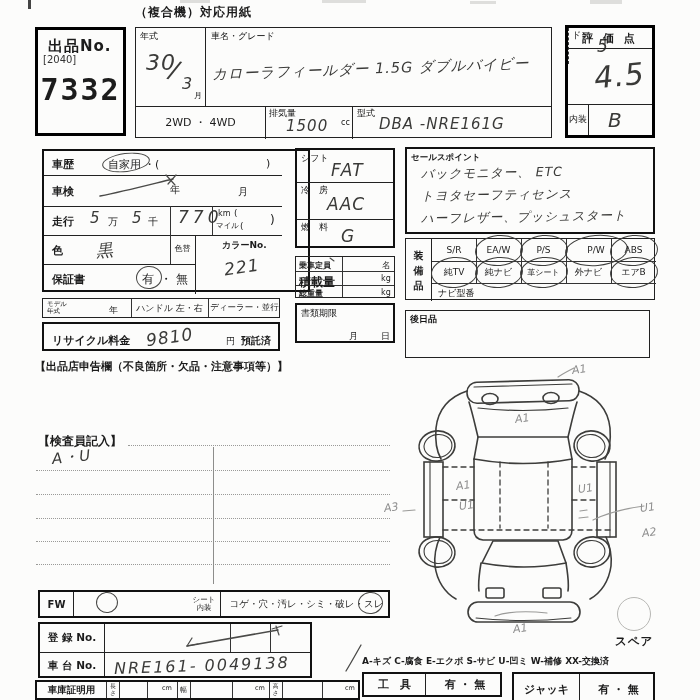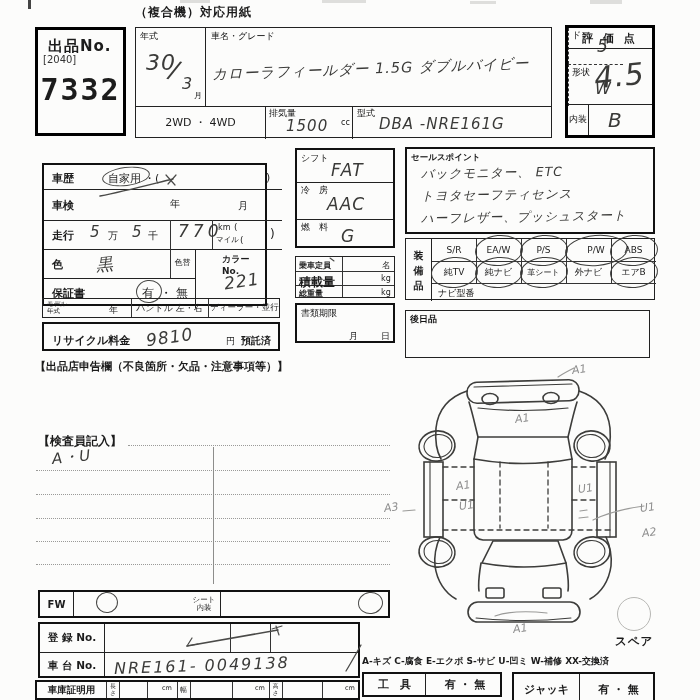--- a/index.html
+++ b/index.html
@@ -53,24 +53,20 @@
   </div>
 
   <div class="ab" style="left:70px;top:0;width:347px;height:78px">
     <span class="ab lb" style="left:5px;top:4px">車名・グレード</span>
     <span class="ab hw" style="left:6px;top:32px;font-size:14.5px;transform:rotate(-2deg);width:290px">カローラフィールダー 1.5G ダブルバイビー</span>
 
     <div class="ab" style="left:362px;top:0;width:55px;height:36px;border-left:1.5px dashed #333">
       <span class="ab lb" style="left:3px;top:3px">ドア</span>
       <span class="ab hw" style="left:28px;top:8px;font-size:17px">5</span>
     </div>
-    <div class="ab" style="left:362px;top:36px;width:55px;height:42px;border-left:1.5px dashed #333;border-top:1.5px dashed #333">
-      <span class="ab lb" style="left:3px;top:3px">形状</span>
-      <span class="ab hw" style="left:26px;top:14px;font-size:16px">W</span>
-    </div>
   </div>
 
   <div class="cell" style="left:0;top:78px;width:130px;height:33px;border-right:1.5px solid #222;font-size:11px">2WD ・ 4WD</div>
   <div class="ab" style="left:130px;top:78px;width:87px;height:33px;border-right:1.5px solid #222">
     <span class="ab lb" style="left:3px;top:3px">排気量</span>
     <span class="ab hw" style="left:20px;top:11px;font-size:15px">1500</span>
     <span class="ab lb" style="left:75px;top:13px;font-size:8px">cc</span>
   </div>
   <div class="ab" style="left:217px;top:78px;width:200px;height:33px">
     <span class="ab lb" style="left:4px;top:3px">型式</span>
@@ -82,21 +78,21 @@
   <div class="cell bold" style="left:0;top:0;width:100%;height:21px;border-bottom:1.5px solid #222;font-size:11px;letter-spacing:3px">評 価 点</div>
   <div class="ab hw" style="left:26px;top:30px;font-size:30px;transform:rotate(-6deg)">4.5</div>
   <div class="ab" style="left:0;top:76px;width:100%;height:30px;border-top:1.5px solid #222">
     <div class="cell stack lb" style="left:0;top:0;width:21px;height:30px;border-right:1.5px solid #222;font-size:9px">
       <span>内装</span>
     </div>
     <div class="ab hw" style="left:40px;top:3px;font-size:20px">B</div>
   </div>
 </div>
 
-<div class="bx thk" style="left:42px;top:163px;width:225px;height:143px">
+<div class="bx thk" style="left:42px;top:149px;width:268px;height:143px">
   <div class="ab" style="left:0;top:24px;width:238px;border-top:1.5px solid #222"></div>
   <div class="ab" style="left:0;top:55px;width:238px;border-top:1.5px solid #222"></div>
   <div class="ab" style="left:0;top:84px;width:238px;border-top:1.5px solid #222"></div>
   <div class="ab" style="left:0;top:113px;width:151px;border-top:1.5px solid #222"></div>
 
   <span class="ab bold" style="left:8px;top:6px;font-size:11px">車歴</span>
   <span class="ab" style="left:64px;top:6px;font-size:11px">自家用</span>
   <span class="ab" style="left:100px;top:6px;font-size:11px">・(</span>
   <span class="ab" style="left:222px;top:6px;font-size:11px">)</span>
   <div class="oval" style="left:58px;top:2px;width:48px;height:19px"></div>
@@ -301,25 +297,26 @@
 
 <div class="ab" style="left:617px;top:597px;width:34px;height:34px;border:1.3px solid #b7b7b4;border-radius:50%"></div>
 <div class="ab bold" style="left:615px;top:634px;font-size:11.5px;letter-spacing:1px">スペア</div>
 
 <div class="bx thk" style="left:38px;top:590px;width:352px;height:28px">
   <div class="cell bold" style="left:0;top:0;width:34px;height:100%;border-right:1.5px solid #222;font-size:10px">FW</div>
   <div class="ab stack" style="left:148px;top:0;width:33px;height:100%;border-right:1.5px solid #222;font-size:7.5px">
     <span>シート</span>
     <span>内装</span>
   </div>
+  <div class="cell" style="left:181px;top:0;width:171px;height:100%;font-size:9.5px">コゲ・穴・汚レ・シミ・破レ・スレ</div>
 </div>
 <div class="oval" style="left:96px;top:592px;width:22px;height:21px"></div>
 <div class="oval" style="left:358px;top:592px;width:25px;height:22px"></div>
 
-<div class="bx thk" style="left:38px;top:622px;width:322px;height:56px">
+<div class="bx thk" style="left:38px;top:622px;width:274px;height:56px">
   <div class="ab" style="left:0;top:28px;width:100%;border-top:1.5px solid #222"></div>
   <div class="ab" style="left:64px;top:0;height:100%;border-left:1.5px solid #222"></div>
   <div class="cell bold" style="left:0;top:0;width:64px;height:28px;font-size:10.5px">登 録 No.</div>
   <div class="ab" style="left:190px;top:0;height:28px;border-left:1.2px solid #333"></div>
   <div class="ab" style="left:230px;top:0;height:28px;border-left:1.2px solid #333"></div>
   <div class="cell bold" style="left:0;top:28px;width:64px;height:28px;font-size:10.5px">車 台 No.</div>
   <span class="ab hw" style="left:74px;top:32px;font-size:16px;letter-spacing:2px;transform:rotate(-2deg)">NRE161- 0049138</span>
 </div>
 
 <div class="bx thk" style="left:35px;top:680px;width:325px;height:20px">

